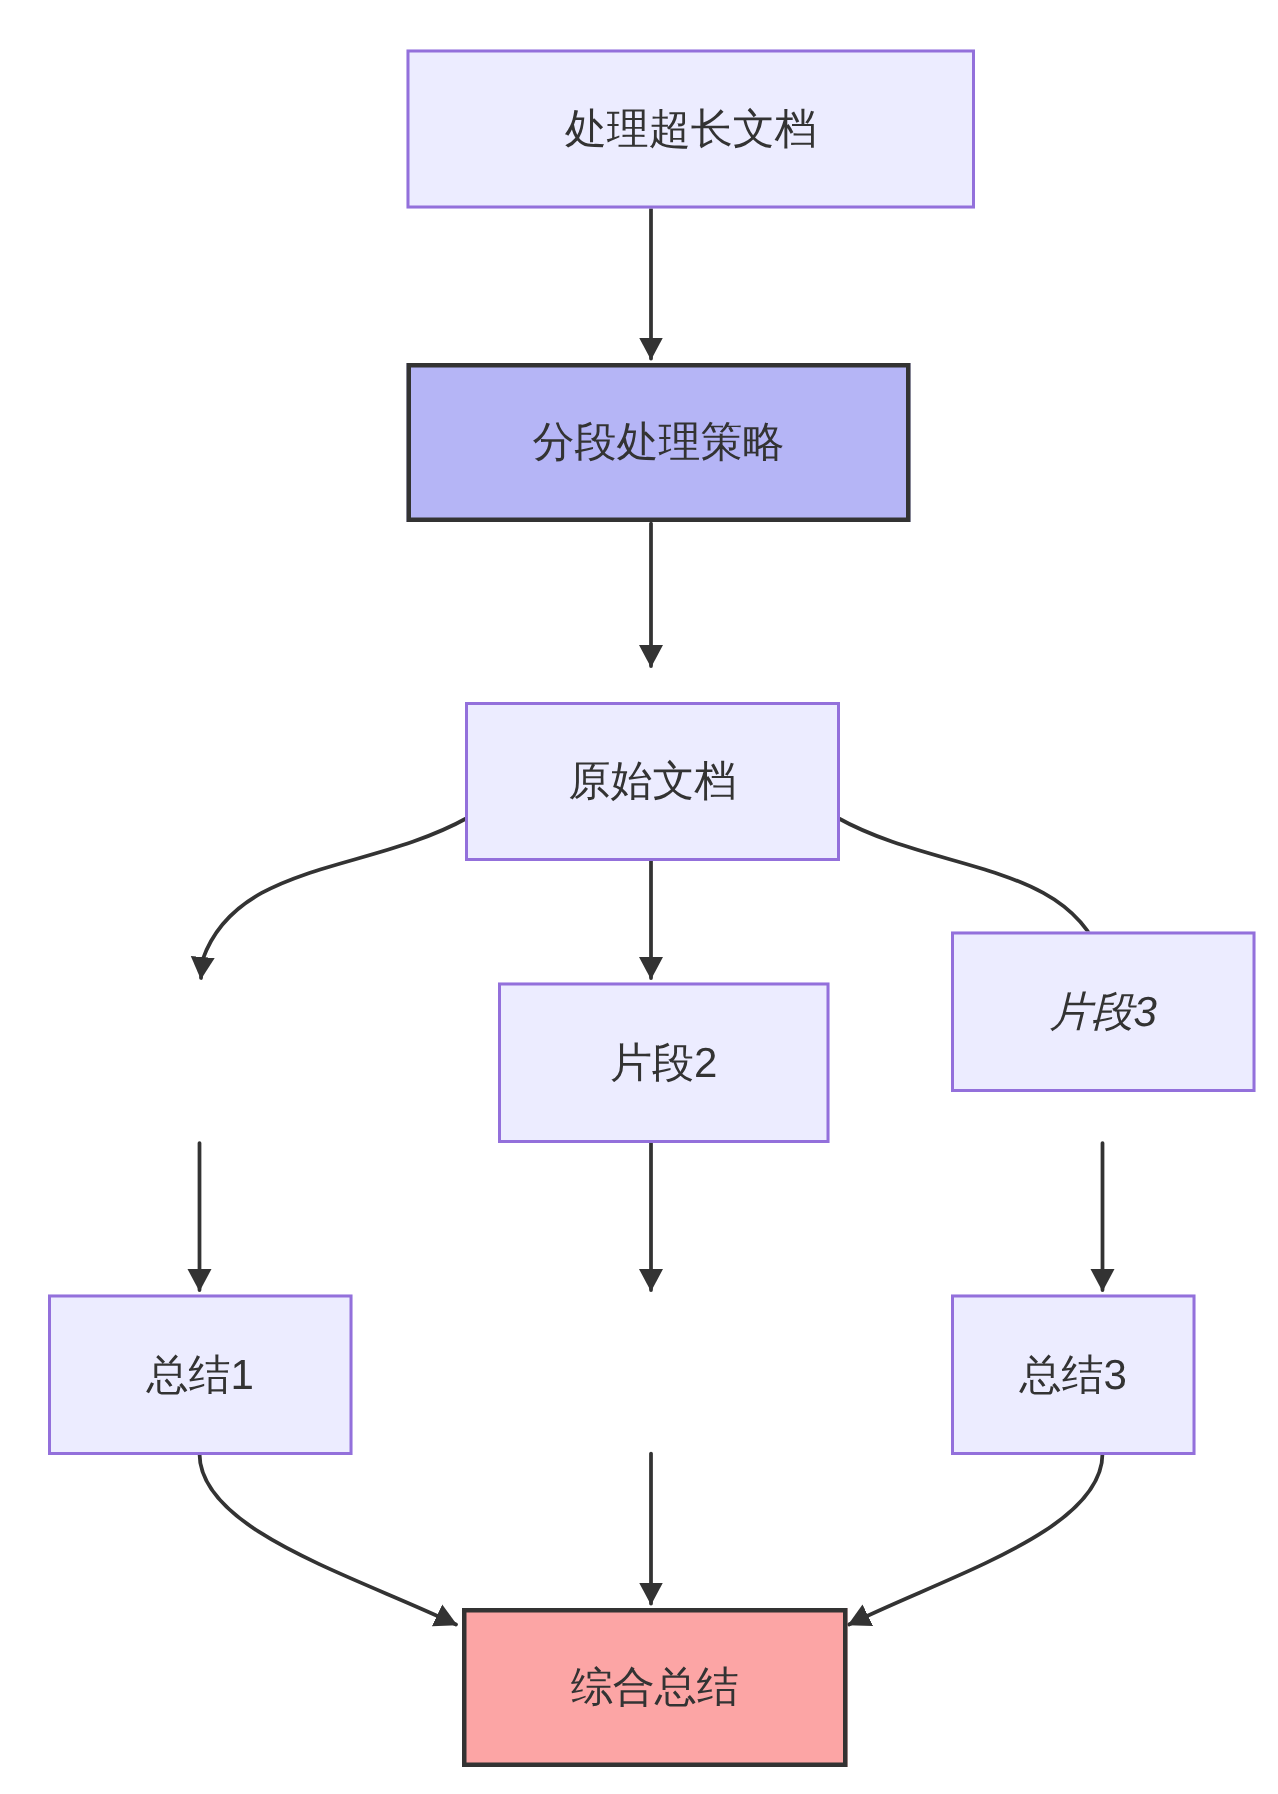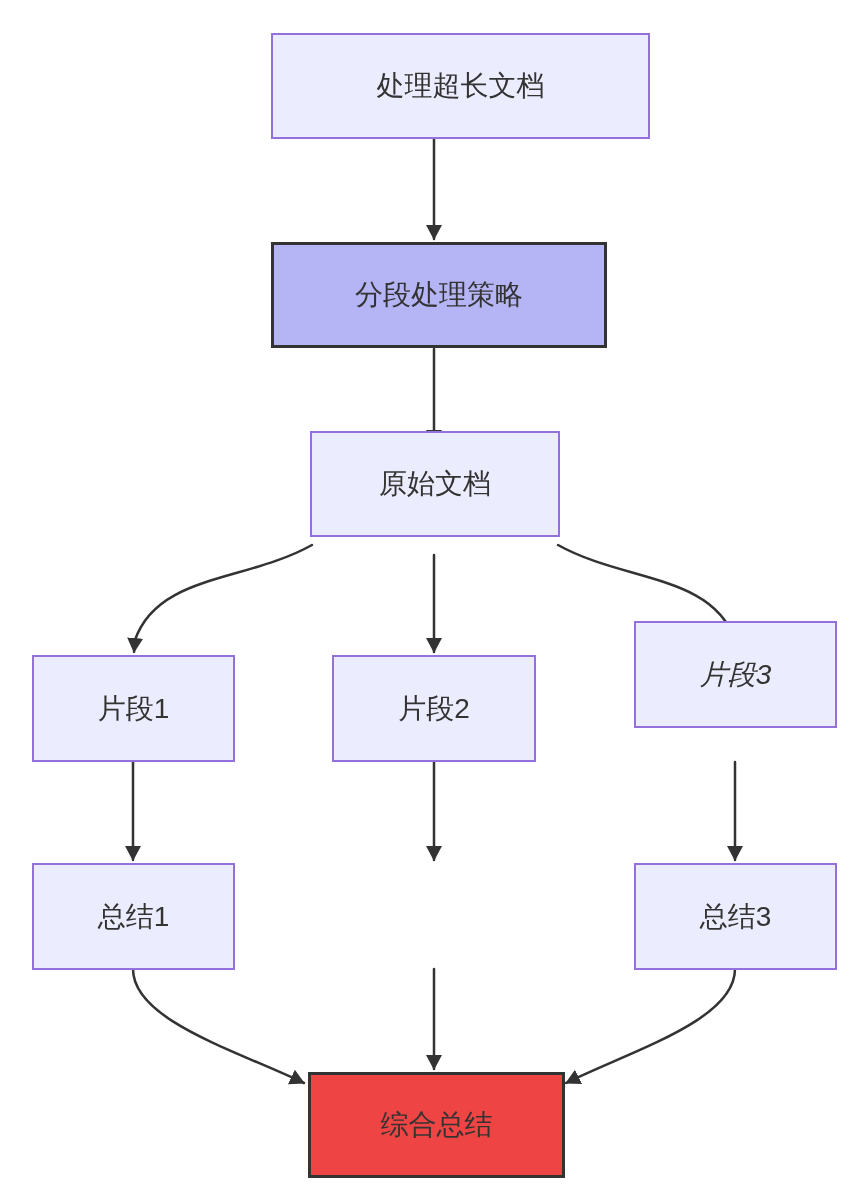--- a/index.html
+++ b/index.html
@@ -43,32 +43,32 @@
   }
   .node.default {
     background: #ececff;
     border: 2px solid #9370db;
   }
   .node.emphasis {
     background: #b5b5f6;
     border: 3.5px solid #333333;
   }
   .node.success {
-    background: #ef4444;
+    background: #fca5a5;
     border: 3.5px solid #333333;
   }
   #node-start    { left: 271px; top: 33px;   width: 379px; height: 106px; }
   #node-strategy { left: 271px; top: 242px;  width: 336px; height: 106px; }
-  #node-doc      { left: 310px; top: 431px;  width: 250px; height: 106px; }
+  #node-doc      { left: 310px; top: 468px;  width: 250px; height: 106px; }
   #node-frag1    { left: 32px;  top: 655px;  width: 203px; height: 107px; }
-  #node-frag2    { left: 332px; top: 655px;  width: 204px; height: 107px; }
+  #node-frag2    { left: 332px; top: 655px;  width: 221px; height: 107px; }
   #node-frag3    { left: 634px; top: 621px;  width: 203px; height: 107px; font-style: italic; }
   #node-sum1     { left: 32px;  top: 863px;  width: 203px; height: 107px; justify-content: center; }
   #node-sum2     { left: 332px; top: 863px;  width: 204px; height: 107px; }
-  #node-sum3     { left: 634px; top: 863px;  width: 203px; height: 107px; }
+  #node-sum3     { left: 634px; top: 863px;  width: 163px; height: 107px; }
   #node-final    { left: 308px; top: 1072px; width: 257px; height: 106px; }
 </style>
 </head>
 <body>
 
 <div class="canvas">
 
   <svg class="edges" viewBox="0 0 852 1196" xmlns="http://www.w3.org/2000/svg">
     <defs>
       <marker id="arrow" viewBox="0 0 16 18" markerWidth="16" markerHeight="18" markerUnits="userSpaceOnUse" refX="14" refY="9" orient="auto">
@@ -93,23 +93,20 @@
   </div>
 
   <div id="node-strategy" class="node emphasis">
     <span>分段处理策略</span>
   </div>
 
   <div id="node-doc" class="node default">
     <span>原始文档</span>
   </div>
 
-  <div id="node-frag1" class="node default">
-    <span>片段1</span>
-  </div>
 
   <div id="node-frag2" class="node default">
     <span>片段2</span>
   </div>
 
   <div id="node-frag3" class="node default">
     <span>片段3</span>
   </div>
 
   <div id="node-sum1" class="node default">

